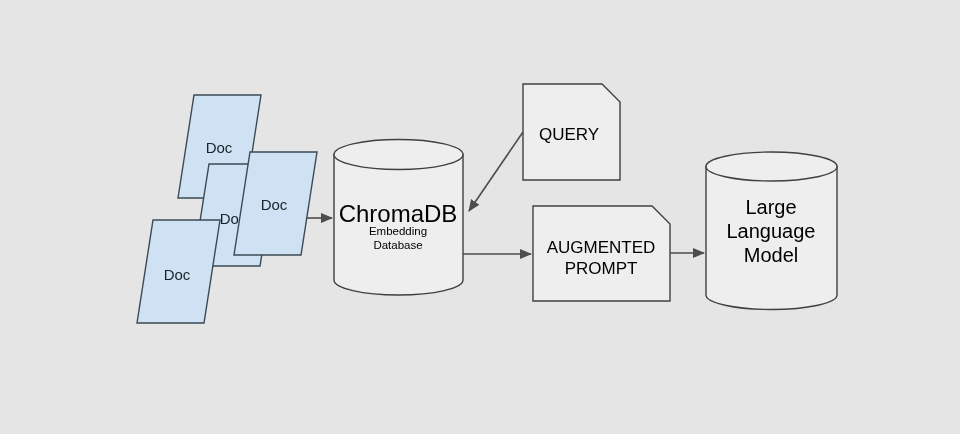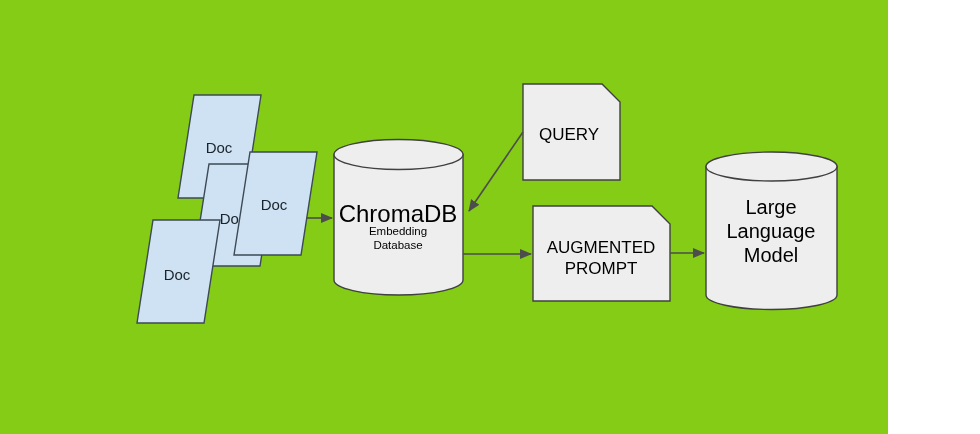--- a/index.html
+++ b/index.html
@@ -6,23 +6,23 @@
     margin: 0;
     padding: 0;
     background: #ffffff;
     width: 980px;
     height: 434px;
     overflow: hidden;
     font-family: "Liberation Sans", sans-serif;
   }
   .diagram-wrap {
     position: relative;
-    width: 888px;
+    width: 960px;
     height: 434px;
-    background: #84cc16;
+    background: #e5e5e5;
   }
   svg { display: block; }
   .doc-shape {
     stroke: #3d4a55;
     stroke-width: 1.4;
   }
   .gray-shape {
     stroke: #404040;
     stroke-width: 1.4;
   }

